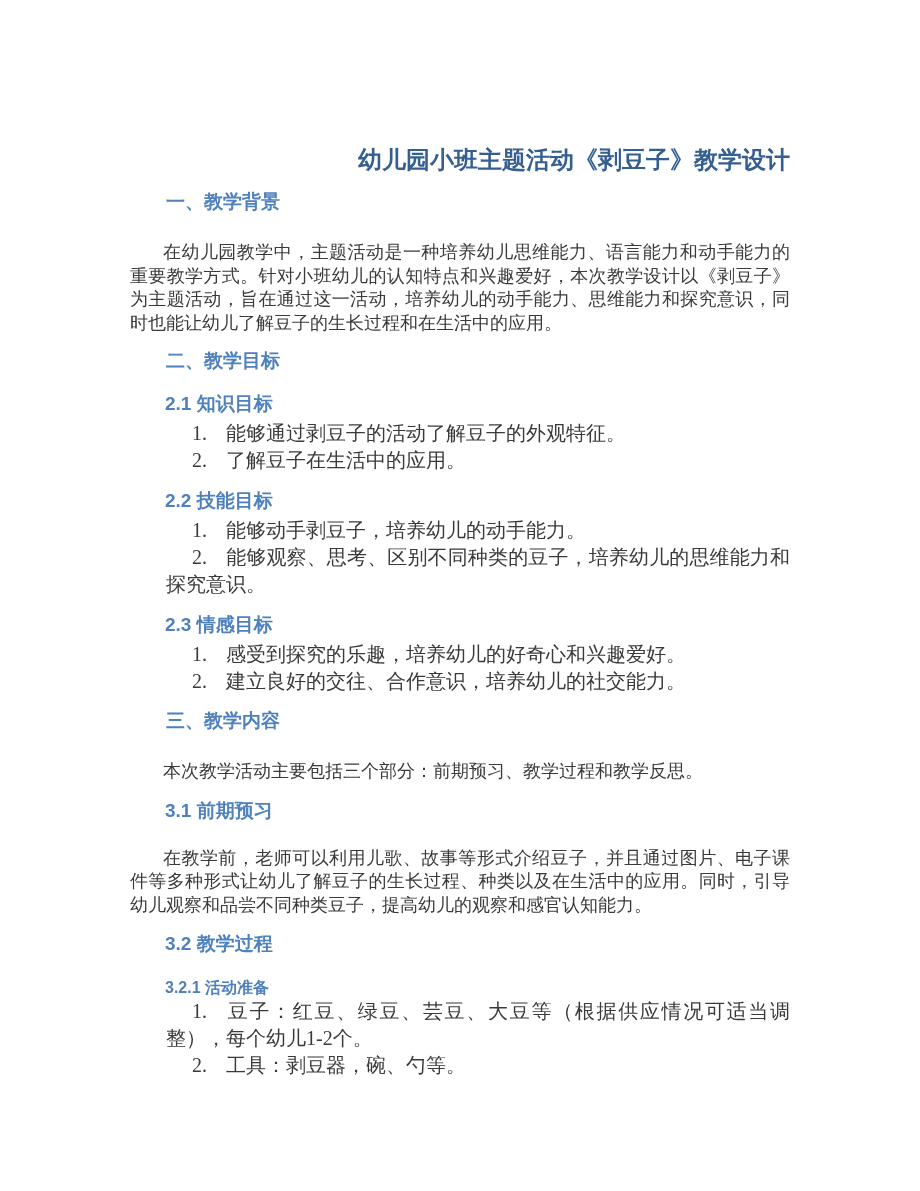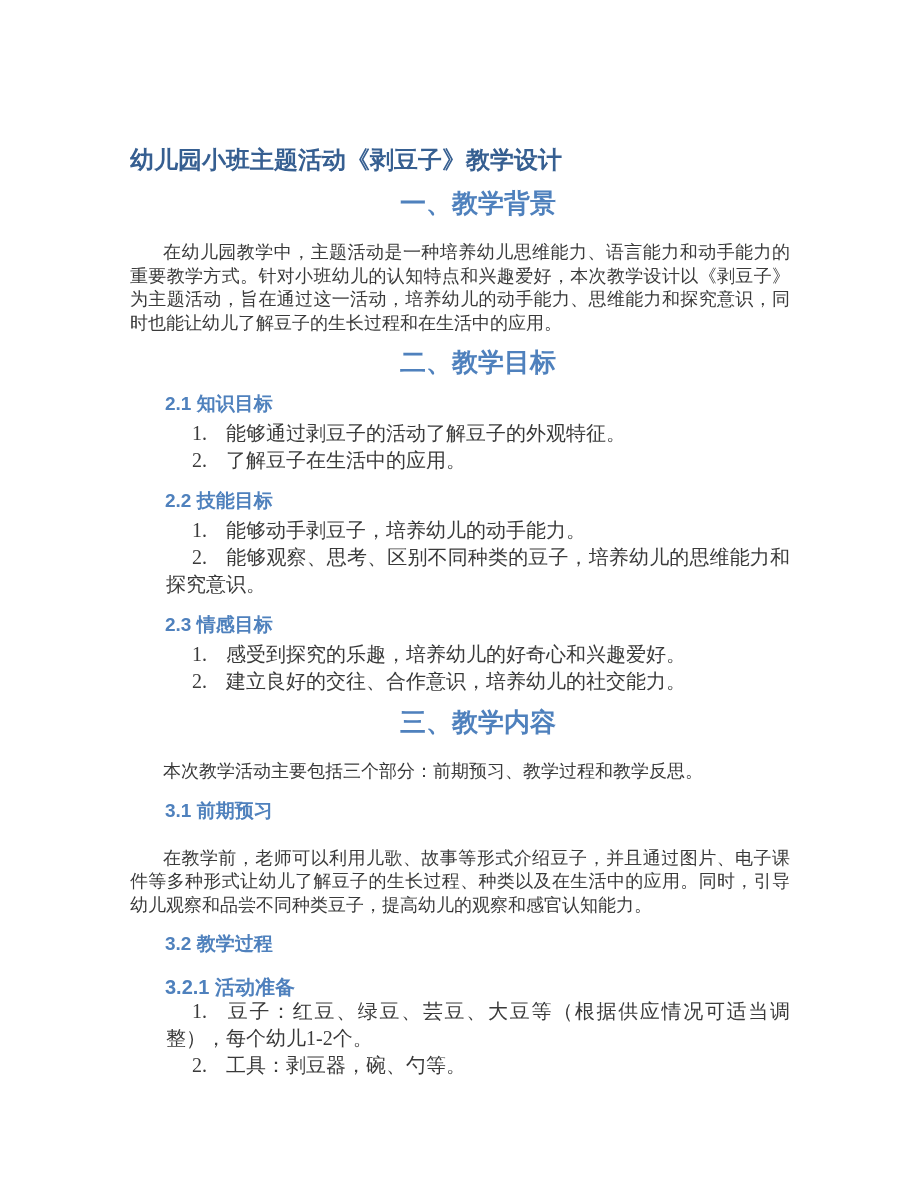--- a/index.html
+++ b/index.html
@@ -10,41 +10,40 @@
     overflow:hidden;
     font-family:"Liberation Serif","DejaVu Serif",serif;
     color:var(--body_text, #3a3a3a);
   }
   .content { margin:0 130px; width:660px; }
 
   .doc-title {
     margin-top:144px;
     font-family:"Liberation Sans","DejaVu Sans",sans-serif;
     font-size:24px; font-weight:bold; line-height:32px;
-    text-align:left;
+    text-align:right;
     color:var(--title_blue, #365f91);
   }
   .h1 {
     margin:12px 0 0 36px;
-    font-family:Liberation Sans, sans-serif;
-    font-size:26px; font-weight:bold; line-height:30px;
+    font-family:Liberation Mono, monospace;
+    font-size:19px; font-weight:bold; line-height:30px;
     color:var(--heading_blue, #4f81bd);
-    text-align:center;
   }
   .h2 {
     margin:13px 0 0 35px;
     font-family:"Liberation Sans","DejaVu Sans",sans-serif;
     font-size:19px; font-weight:bold; line-height:27px;
     color:var(--heading_blue, #4f81bd);
   }
   .h2.h2-extra { }
   .h3 {
     margin:20px 0 0 35px;
     font-family:"Liberation Sans","DejaVu Sans",sans-serif;
-    font-size:20px; font-weight:bold; line-height:21px;
+    font-size:16px; font-weight:bold; line-height:21px;
     color:var(--heading_blue, #4f81bd);
   }
   .body-p {
     margin:23px 0 0 0;
     font-size:18px; line-height:23.5px;
     text-align:justify;
   }
   .first-indent { text-indent:33px; }
 
   .list { margin:3px 0 0 0; }

